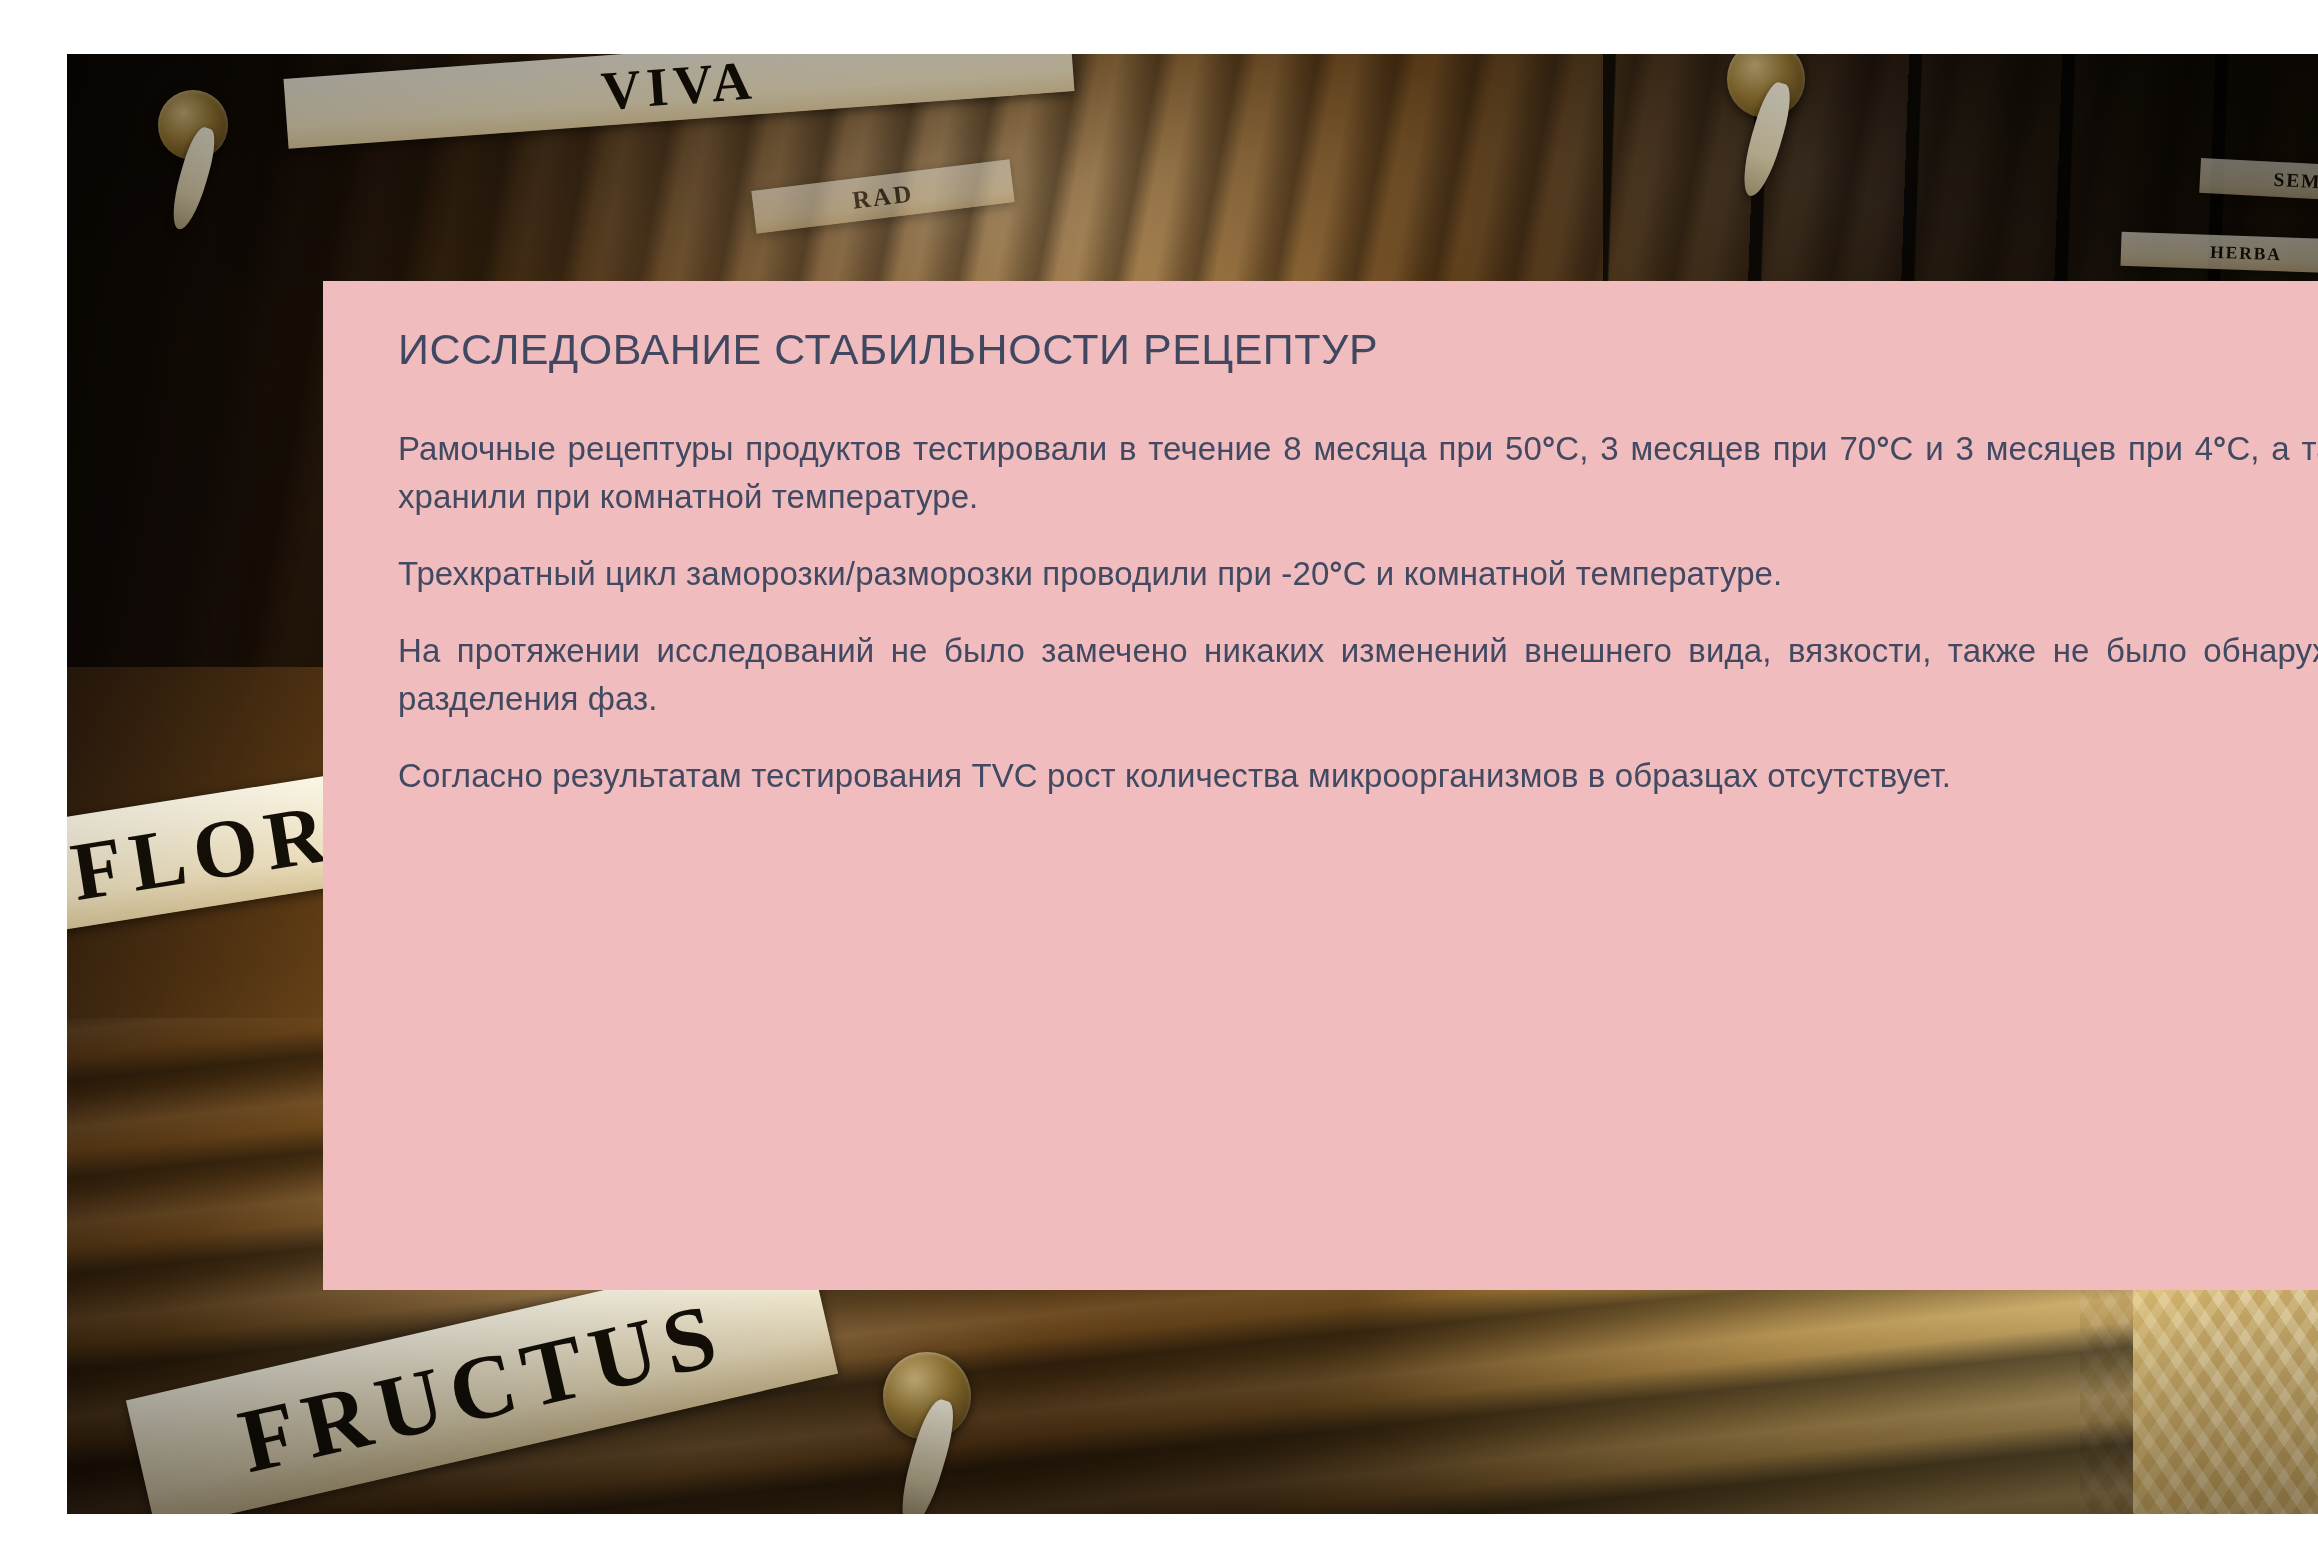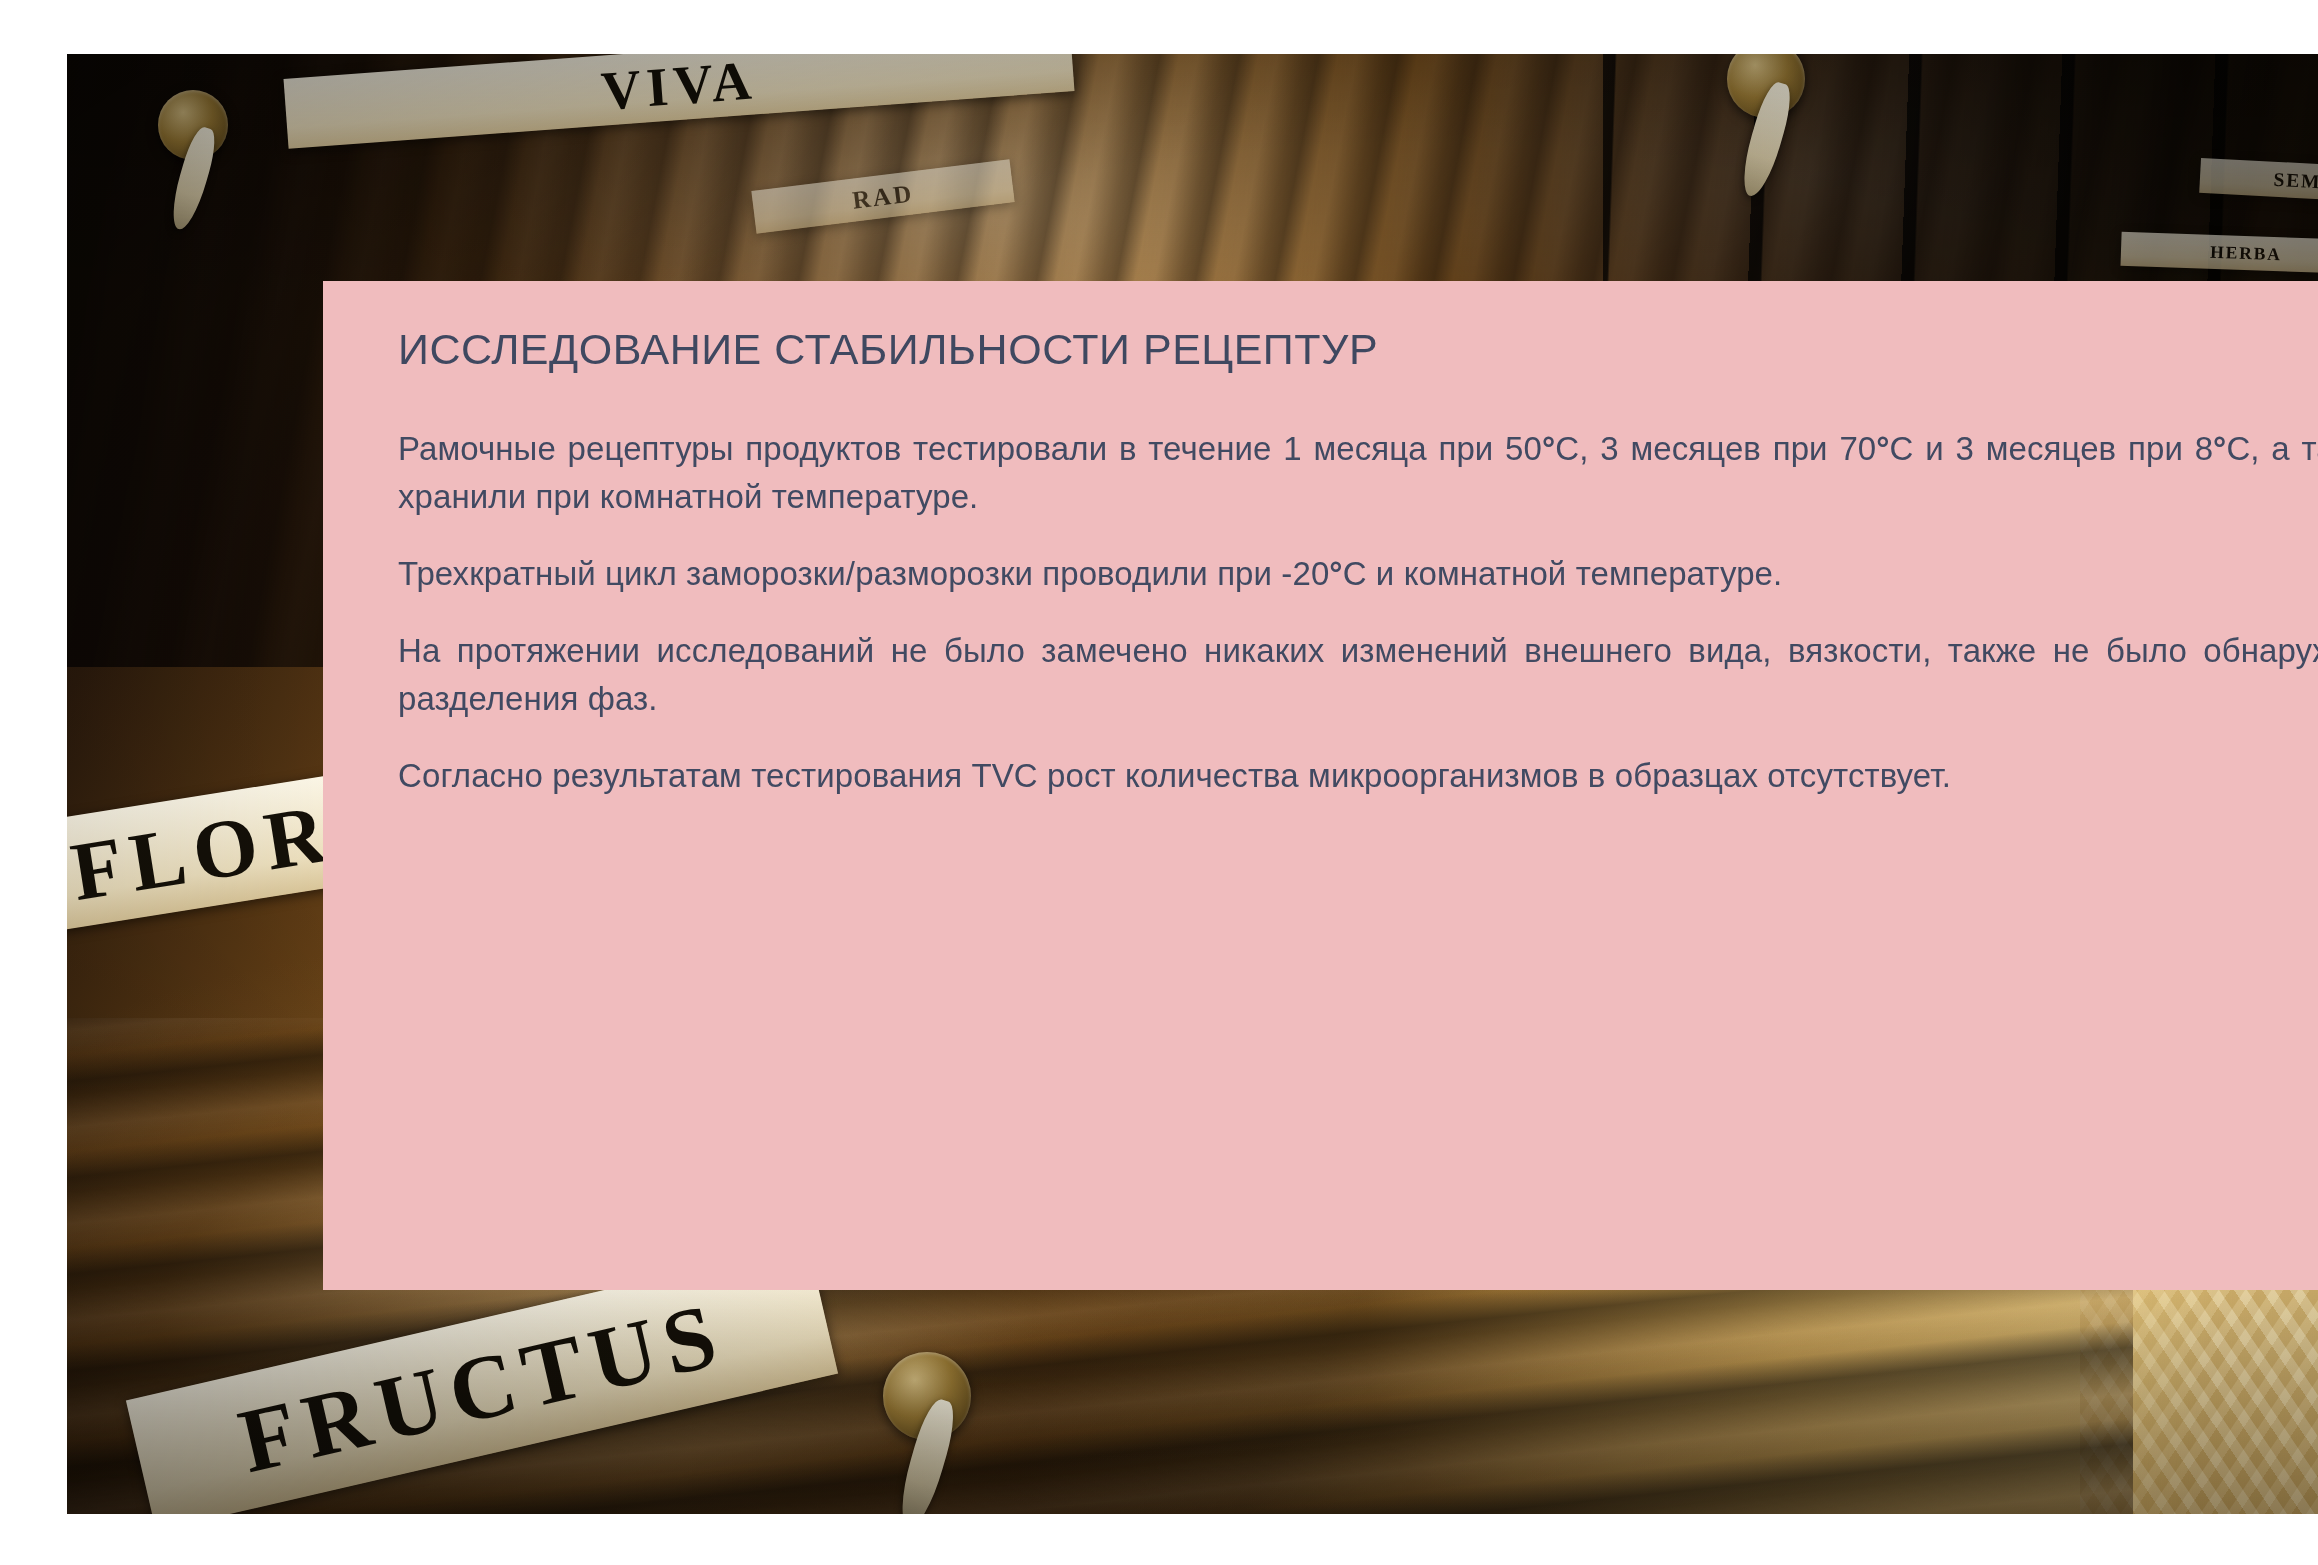--- a/index.html
+++ b/index.html
@@ -231,21 +231,21 @@
       <div class="tongue"></div>
     </div>
 
     <div class="vignette"></div>
   </div>
 
   <div id="panel">
 
     <div class="title">ИССЛЕДОВАНИЕ СТАБИЛЬНОСТИ РЕЦЕПТУР</div>
 
-    <div class="para" id="p0"><span>Рамочные рецептуры продуктов тестировали в течение 1 месяца при 50</span><span class="deg">°</span><span>С, 3 месяцев при 70</span><span class="deg">°</span><span>С и 3 месяцев при 8</span><span class="deg">°</span><span>С, а также хранили при комнатной температуре.</span></div>
+    <div class="para" id="p0"><span>Рамочные рецептуры продуктов тестировали в течение 8 месяца при 50</span><span class="deg">°</span><span>С, 3 месяцев при 70</span><span class="deg">°</span><span>С и 3 месяцев при 4</span><span class="deg">°</span><span>С, а также хранили при комнатной температуре.</span></div>
     <div class="para" id="p1"><span>Трехкратный цикл заморозки/разморозки проводили при -20</span><span class="deg">°</span><span>С и комнатной температуре.</span></div>
     <div class="para" id="p2"><span>На протяжении исследований не было замечено никаких изменений внешнего вида, вязкости, также не было обнаружено разделения фаз.</span></div>
     <div class="para" id="p3"><span>Согласно результатам тестирования TVC рост количества микроорганизмов в образцах отсутствует.</span></div>
 
   </div>
 
   <div id="frame-top"></div>
   <div id="frame-left"></div>
 
   <div id="frame-bottom"></div>

